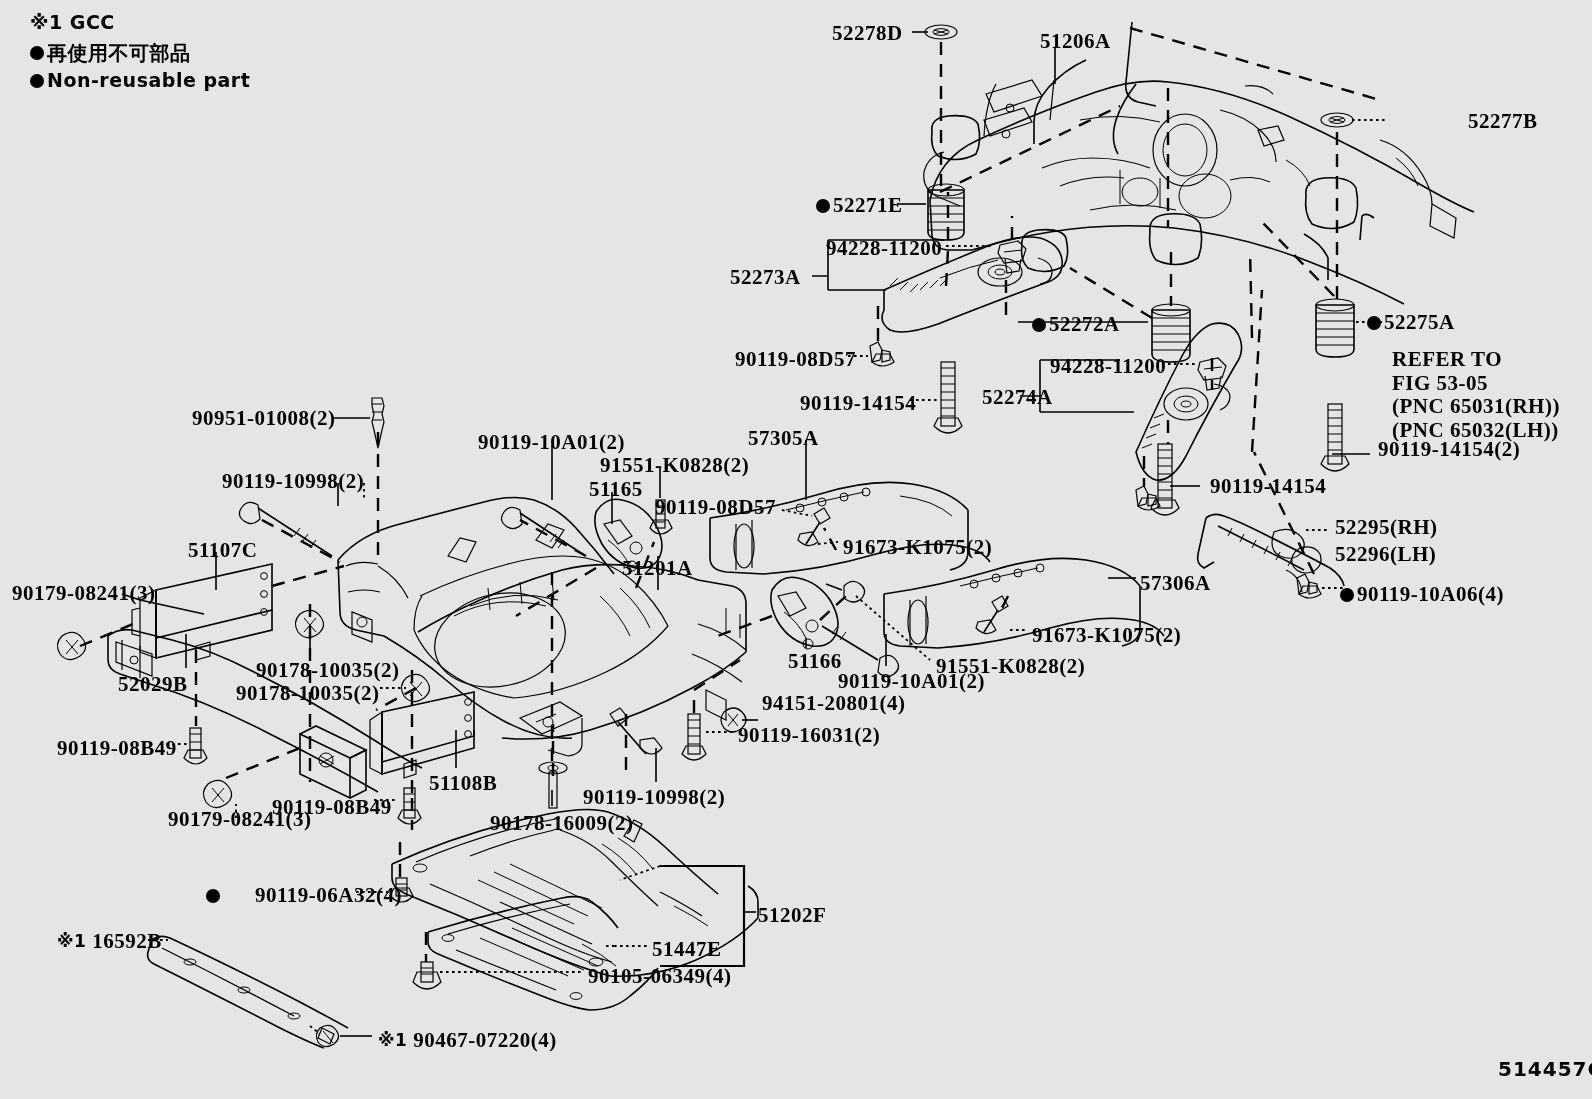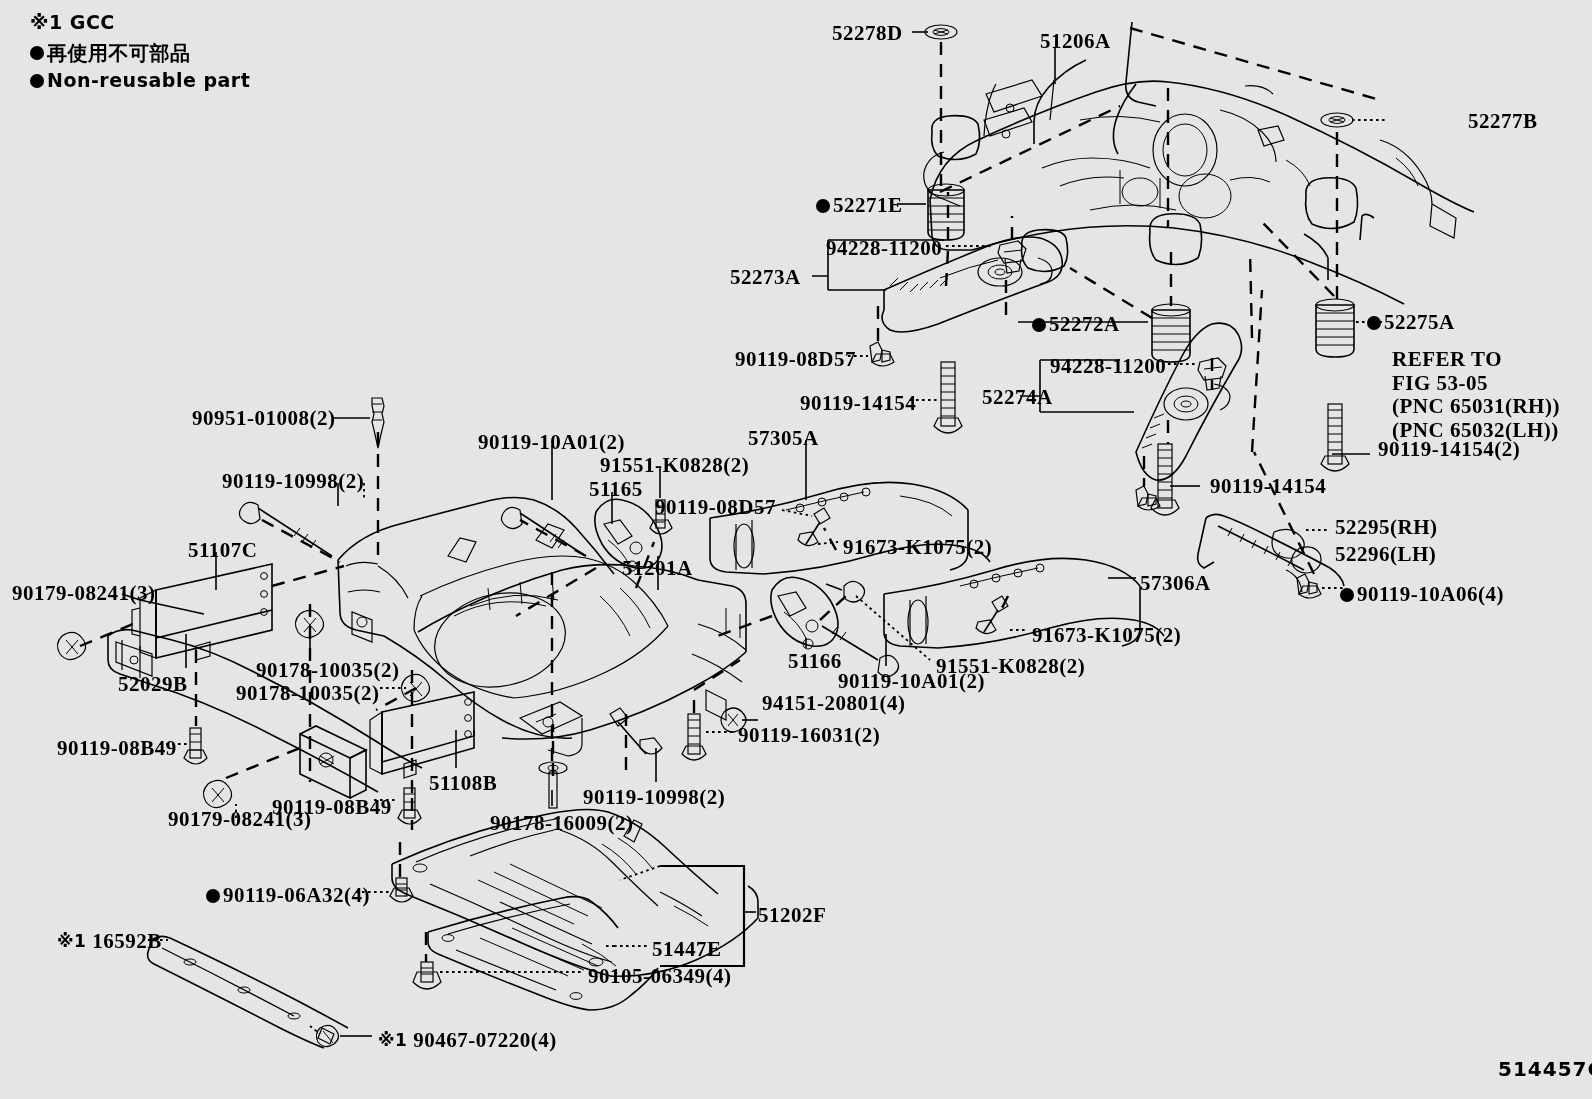--- a/index.html
+++ b/index.html
@@ -616,21 +616,21 @@
       <div class="lbl pn" style="left: 118px; top: 673px; display: flex; align-items: center;"><span>52029B</span></div>
       <div class="lbl pn" style="left: 838px; top: 670px; display: flex; align-items: center;"><span>90119-10A01(2)</span></div>
       <div class="lbl pn" style="left: 762px; top: 692px; display: flex; align-items: center;"><span>94151-20801(4)</span></div>
       <div class="lbl pn" style="left: 57px; top: 737px; display: flex; align-items: center;"><span>90119-08B49</span></div>
       <div class="lbl pn" style="left: 738px; top: 724px; display: flex; align-items: center;"><span>90119-16031(2)</span></div>
       <div class="lbl pn" style="left: 429px; top: 772px; display: flex; align-items: center;"><span>51108B</span></div>
       <div class="lbl pn" style="left: 583px; top: 786px; display: flex; align-items: center;"><span>90119-10998(2)</span></div>
       <div class="lbl pn" style="left: 272px; top: 796px; display: flex; align-items: center;"><span>90119-08B49</span></div>
       <div class="lbl pn" style="left: 490px; top: 812px; display: flex; align-items: center;"><span>90178-16009(2)</span></div>
       <div class="lbl pn" style="left: 168px; top: 808px; display: flex; align-items: center;"><span>90179-08241(3)</span></div>
-      <div class="lbl pn" style="left: 206px; top: 884px; display: flex; align-items: center;"><span class="dot"></span><span>90119-06A32(4)</span></div>
+      <div class="lbl pn" style="left: 206px; top: 884px; display: flex; align-items: center; gap: 32px;"><span class="dot"></span><span>90119-06A32(4)</span></div>
       <div class="lbl pn" style="left: 758px; top: 904px; display: flex; align-items: center;"><span>51202F</span></div>
       <div class="lbl pn" style="left: 57px; top: 930px; display: flex; align-items: center;"><span style="font-family: &quot;DejaVu Sans&quot;, sans-serif; font-size: 17px; margin-right: 6px;">※1</span><span>16592B</span></div>
       <div class="lbl pn" style="left: 652px; top: 938px; display: flex; align-items: center;"><span>51447E</span></div>
       <div class="lbl pn" style="left: 588px; top: 965px; display: flex; align-items: center;"><span>90105-06349(4)</span></div>
       <div class="lbl pn" style="left: 378px; top: 1029px; display: flex; align-items: center;"><span style="font-family: &quot;DejaVu Sans&quot;, sans-serif; font-size: 17px; margin-right: 6px;">※1</span><span>90467-07220(4)</span></div>
     </div>
 
 </div>
 
 </body></html>

